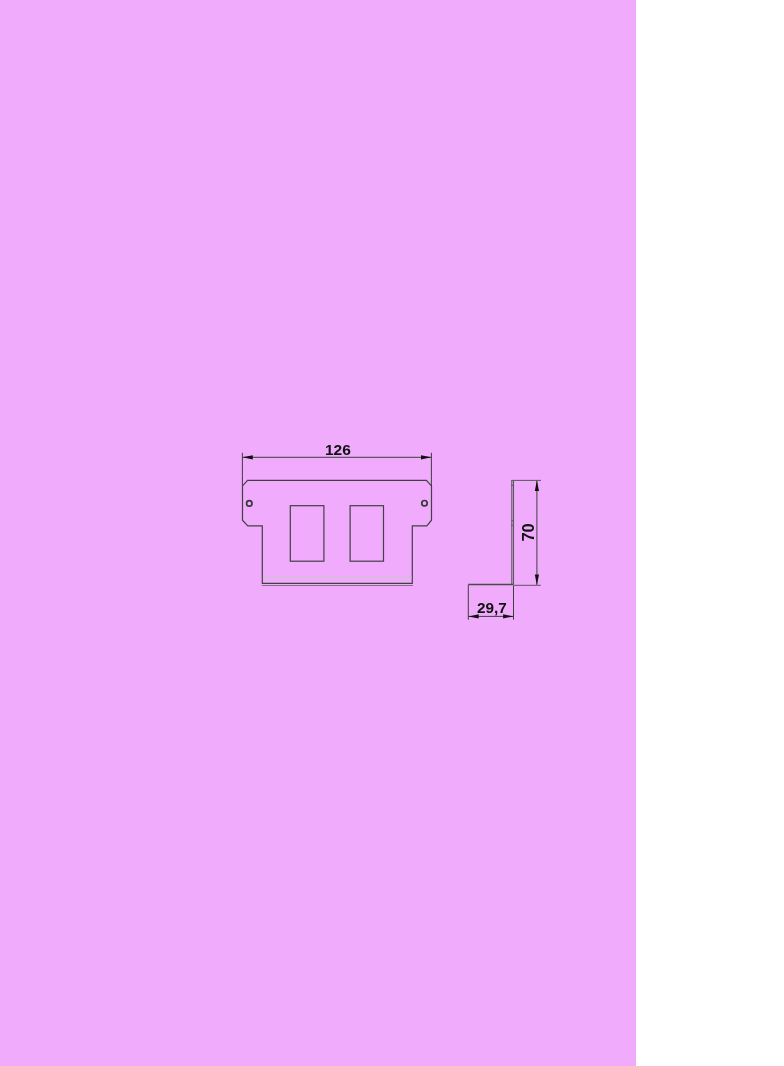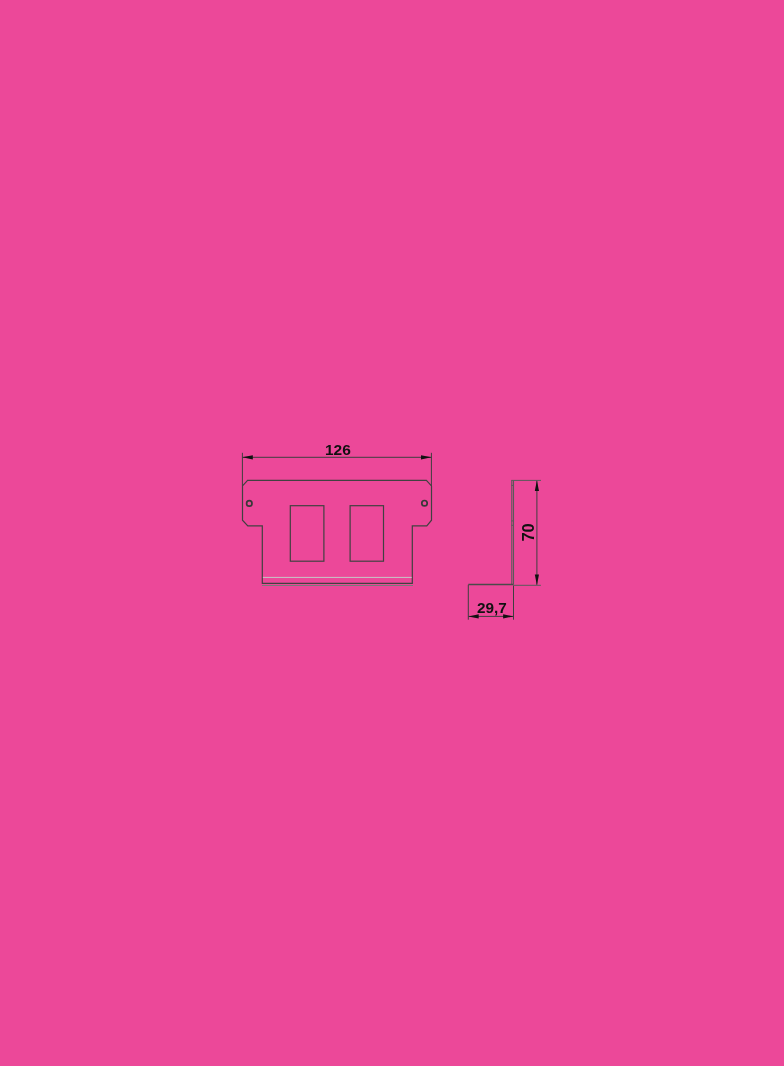--- a/index.html
+++ b/index.html
@@ -1,16 +1,16 @@
 <!DOCTYPE html>
 <html><head>
 <meta charset="utf-8">
 <style>
   html,body{margin:0;padding:0;background:#ffffff;}
-  .page{position:relative;width:784px;height:1066px;background:#ec4899;overflow:hidden;
+  .page{position:relative;width:636px;height:1066px;background:#f0abfc;overflow:hidden;
         font-family:"Liberation Sans", sans-serif;text-align:right;}
   svg{position:absolute;left:0;top:0;}
   text{font-family:"Liberation Sans", sans-serif;font-weight:bold;fill:#111111;}
 </style>
 </head>
 <body>
 <div class="page">
 <svg width="784" height="1066" viewBox="0 0 784 1066">
 
   <path d="M247.6,480.3 L426.4,480.3 L431.5,485.9 L431.5,520.2 L426.8,525.8 L412.3,525.8 L412.3,583.3 L262.3,583.3 L262.3,525.8 L247.8,525.8 L242.5,520.2 L242.5,485.9 Z" fill="none" stroke="#414141" stroke-width="1.2"></path>

